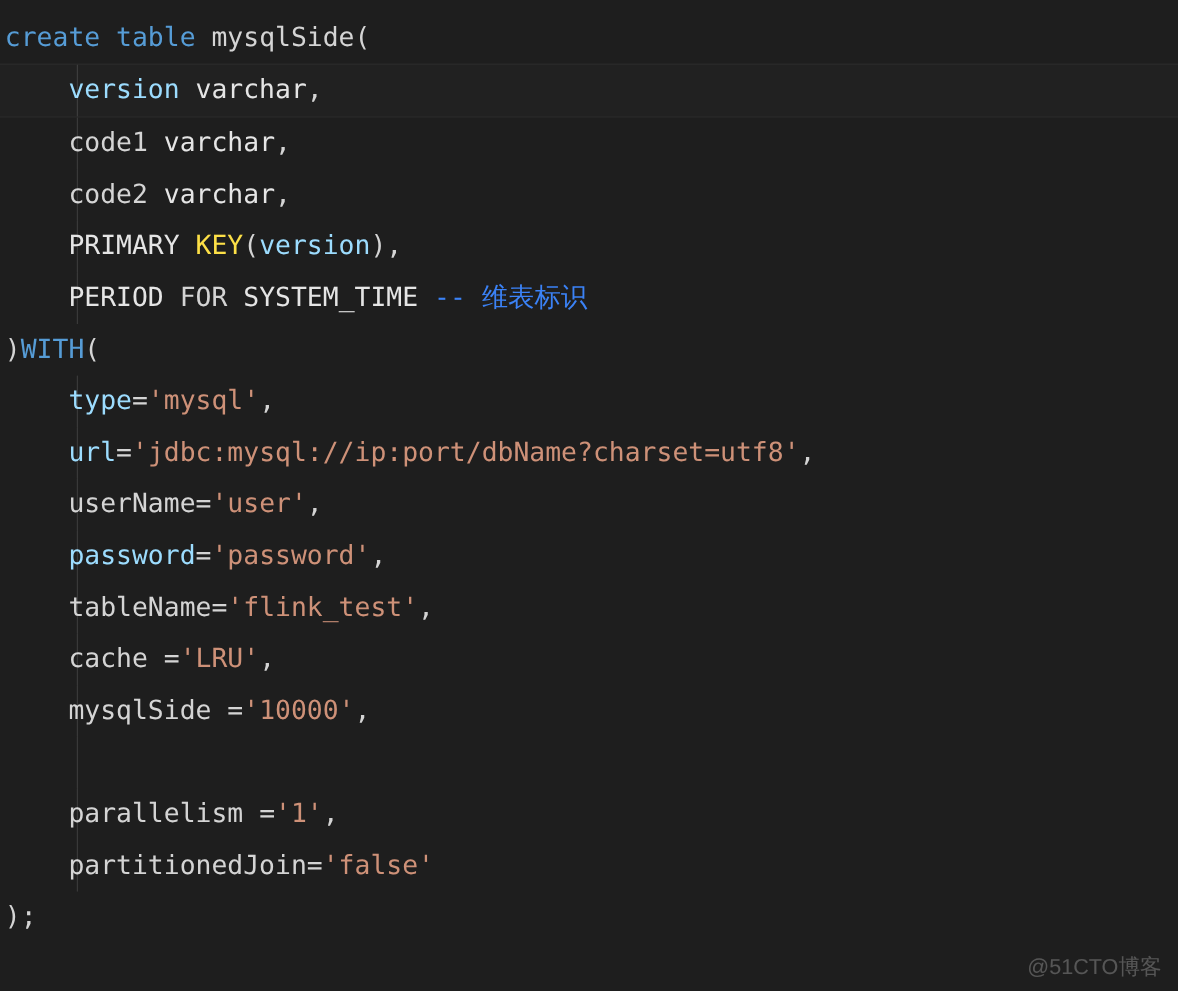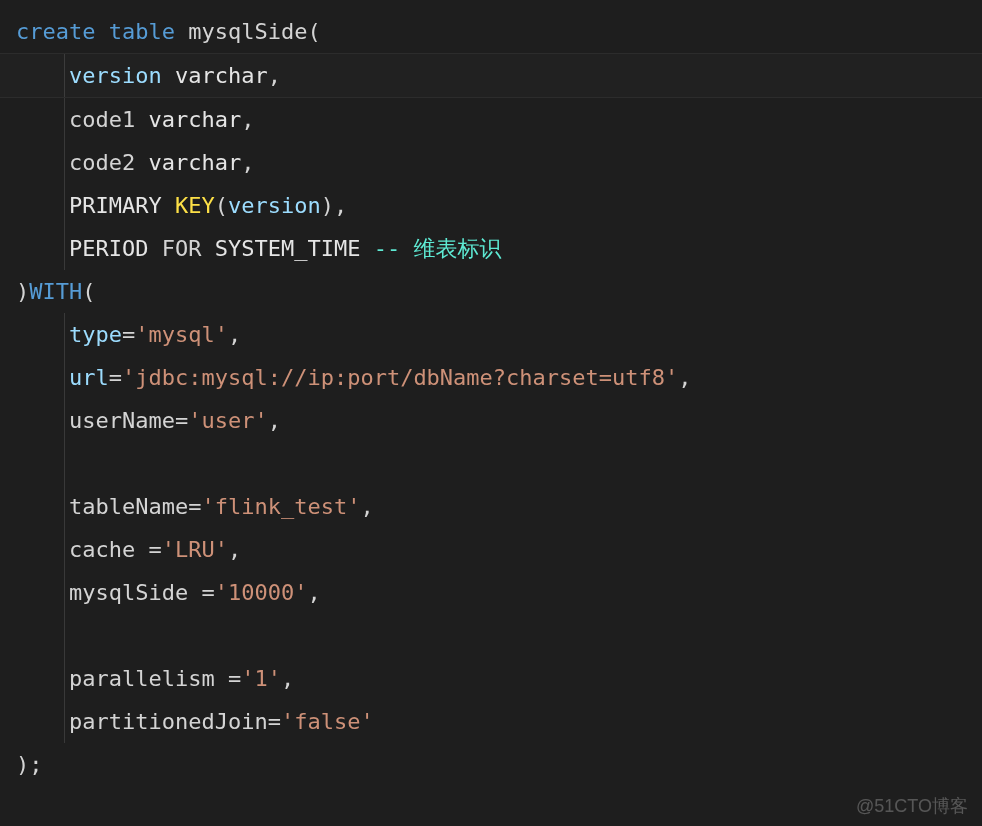--- a/index.html
+++ b/index.html
@@ -35,30 +35,30 @@
     top: 0;
     bottom: 0;
     width: 1px;
     background: rgba(255,255,255,0.12);
     display: none;
   }
   .line[data-guide="true"] .guide {
     display: block;
   }
   .content {
-    padding-left: 16px;
+    padding-left: 4px;
   }
   .kw { color: #569cd6; }
   .type { color: #e5e5e5; }
   .id { color: #d4d4d4; }
   .prop { color: #9cdcfe; }
   .func { color: #fde047; }
   .punc { color: #d4d4d4; }
   .str { color: #ce9178; }
-  .cmt { color: #5eead4; }
+  .cmt { color: #3b82f6; }
   .op { color: #d4d4d4; }
   .watermark {
     position: absolute;
     right: 14px;
     bottom: 8px;
     color: rgba(255,255,255,0.25);
     font-size: 18px;
     font-family: sans-serif;
   }
 </style>
@@ -80,21 +80,21 @@
   <div class="line" data-guide="true"><span class="guide"></span><span class="content">    <span class="type">PERIOD</span> <span class="id">FOR</span> <span class="type">SYSTEM_TIME</span> <span class="cmt">-- 维表标识</span></span></div>
 
   <div class="line"><span class="content"><span class="punc">)</span><span class="kw">WITH</span><span class="punc">(</span></span></div>
 
   <div class="line" data-guide="true"><span class="guide"></span><span class="content">    <span class="prop">type</span><span class="op">=</span><span class="str">'mysql'</span><span class="punc">,</span></span></div>
 
   <div class="line" data-guide="true"><span class="guide"></span><span class="content">    <span class="prop">url</span><span class="op">=</span><span class="str">'jdbc:mysql://ip:port/dbName?charset=utf8'</span><span class="punc">,</span></span></div>
 
   <div class="line" data-guide="true"><span class="guide"></span><span class="content">    <span class="id">userName</span><span class="op">=</span><span class="str">'user'</span><span class="punc">,</span></span></div>
 
-  <div class="line" data-guide="true"><span class="guide"></span></div>
+  <div class="line" data-guide="true"><span class="guide"></span><span class="content">    <span class="prop">password</span><span class="op">=</span><span class="str">'password'</span><span class="punc">,</span></span></div>
 
   <div class="line" data-guide="true"><span class="guide"></span><span class="content">    <span class="id">tableName</span><span class="op">=</span><span class="str">'flink_test'</span><span class="punc">,</span></span></div>
 
   <div class="line" data-guide="true"><span class="guide"></span><span class="content">    <span class="id">cache</span><span> </span><span class="op">=</span><span class="str">'LRU'</span><span class="punc">,</span></span></div>
 
   <div class="line" data-guide="true"><span class="guide"></span><span class="content">    <span class="id">mysqlSide</span><span> </span><span class="op">=</span><span class="str">'10000'</span><span class="punc">,</span></span></div>
 
   <div class="line" data-guide="true"><span class="guide"></span></div>
 
   <div class="line" data-guide="true"><span class="guide"></span><span class="content">    <span class="id">parallelism</span><span> </span><span class="op">=</span><span class="str">'1'</span><span class="punc">,</span></span></div>

